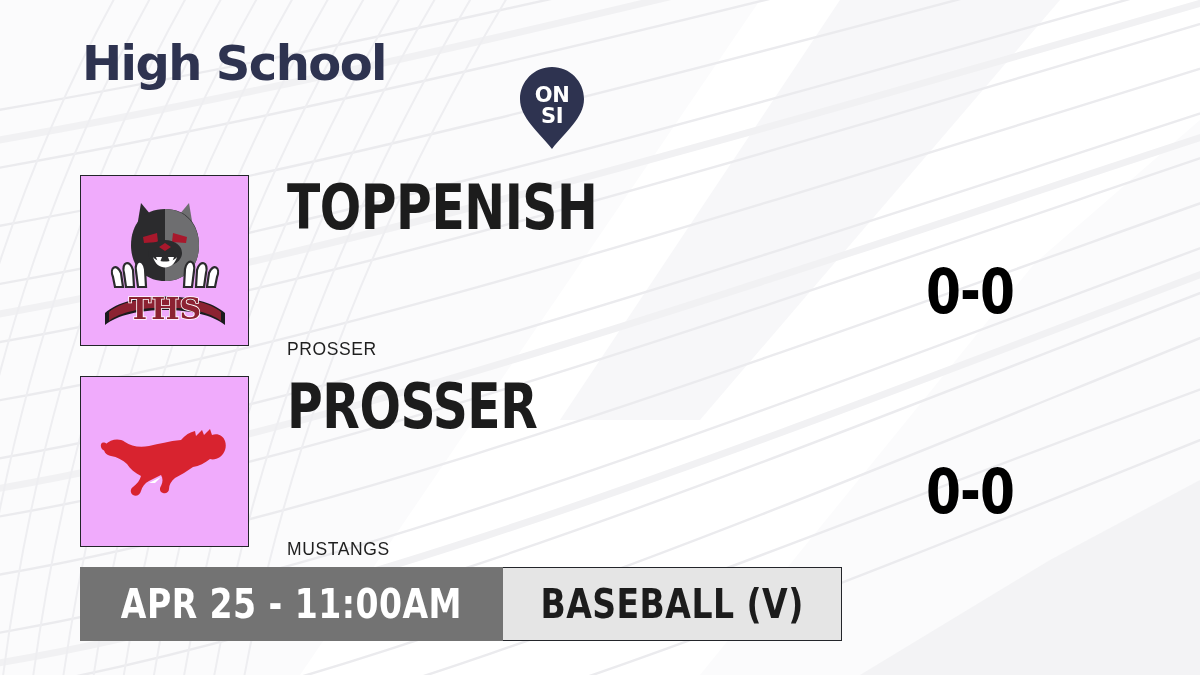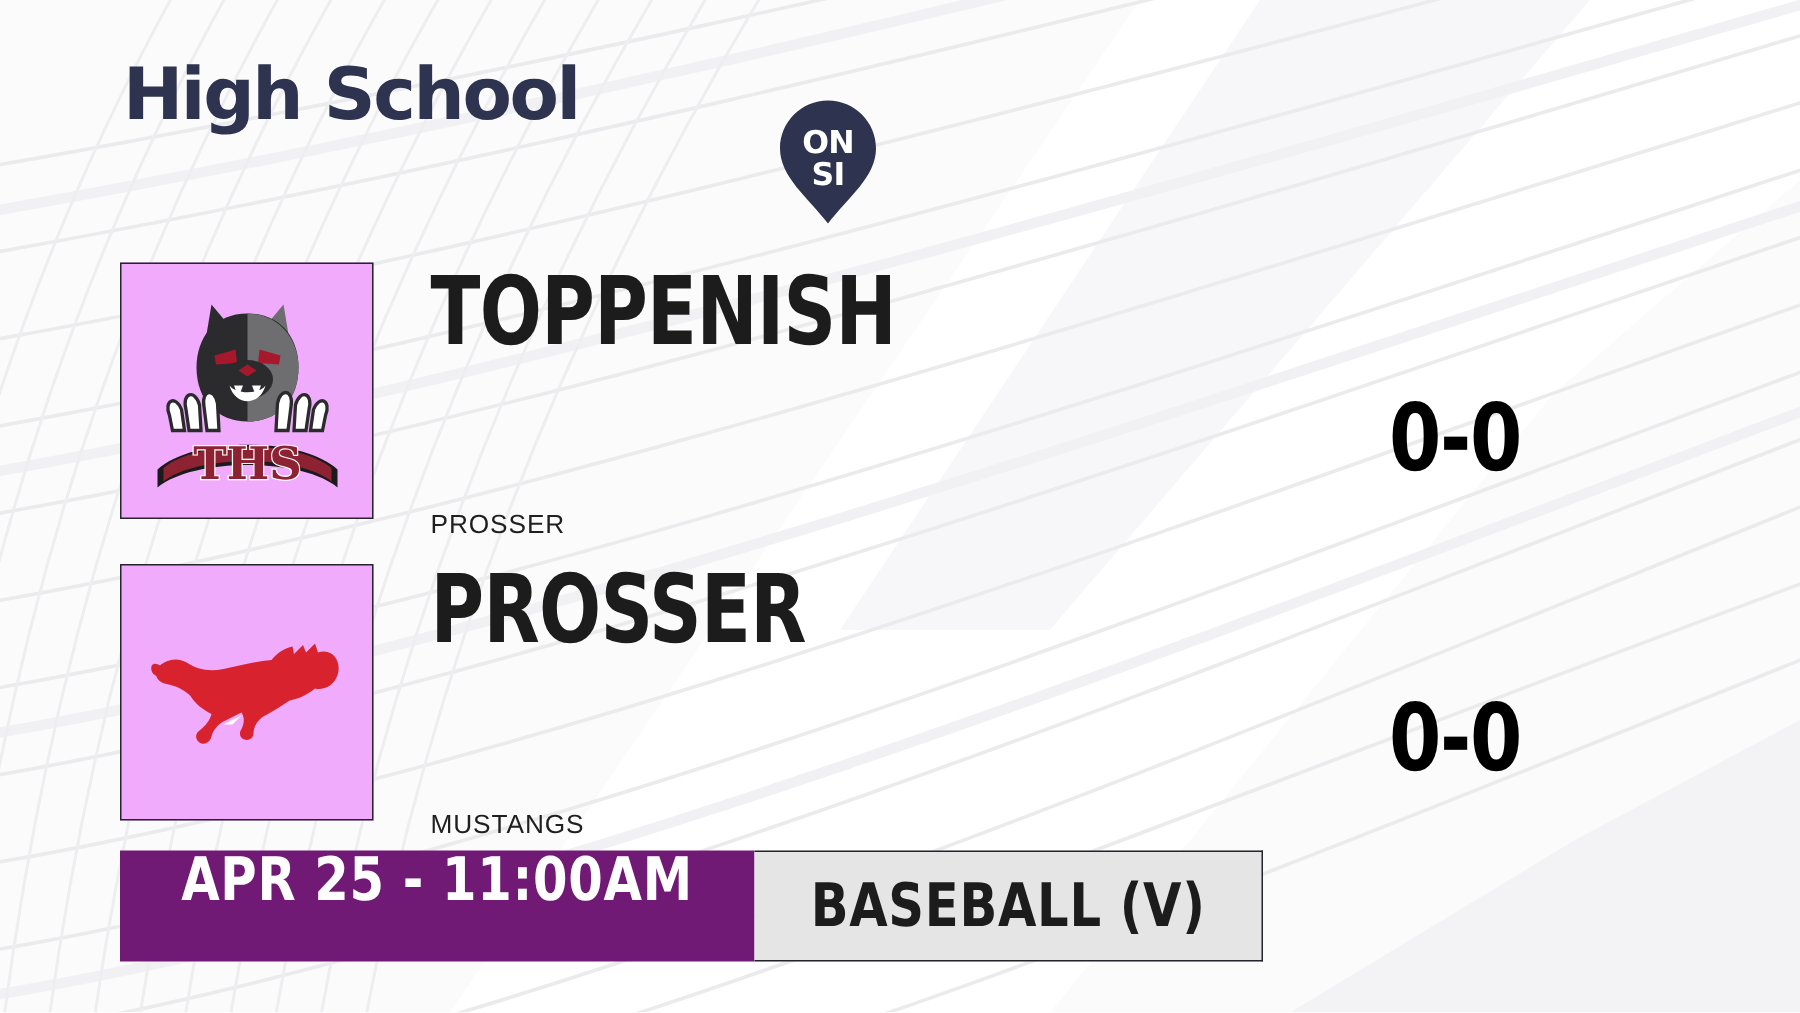--- a/index.html
+++ b/index.html
@@ -100,23 +100,23 @@
   #team-score-0 { left:880px; top:261px; }
   #team-score-1 { left:880px; top:461px; }
 
   
   #info-banner {
     position:absolute; left:80px; top:567px;
     height:74px;
     display:flex; align-items:stretch;
   }
   #datetime-chip {
-    background:#701a75;
+    background:#737373;
     color:#ffffff;
-    display:flex; justify-content:center;
+    display:flex; align-items:center; justify-content:center;
     padding:0 26px;
   }
   #sport-chip {
     background:#e5e5e5;
     color:#1c1c1c;
     border:1.6px solid #23252a;
     border-left:none;
     display:flex; align-items:center; justify-content:center;
     padding:0 26px;
   }

